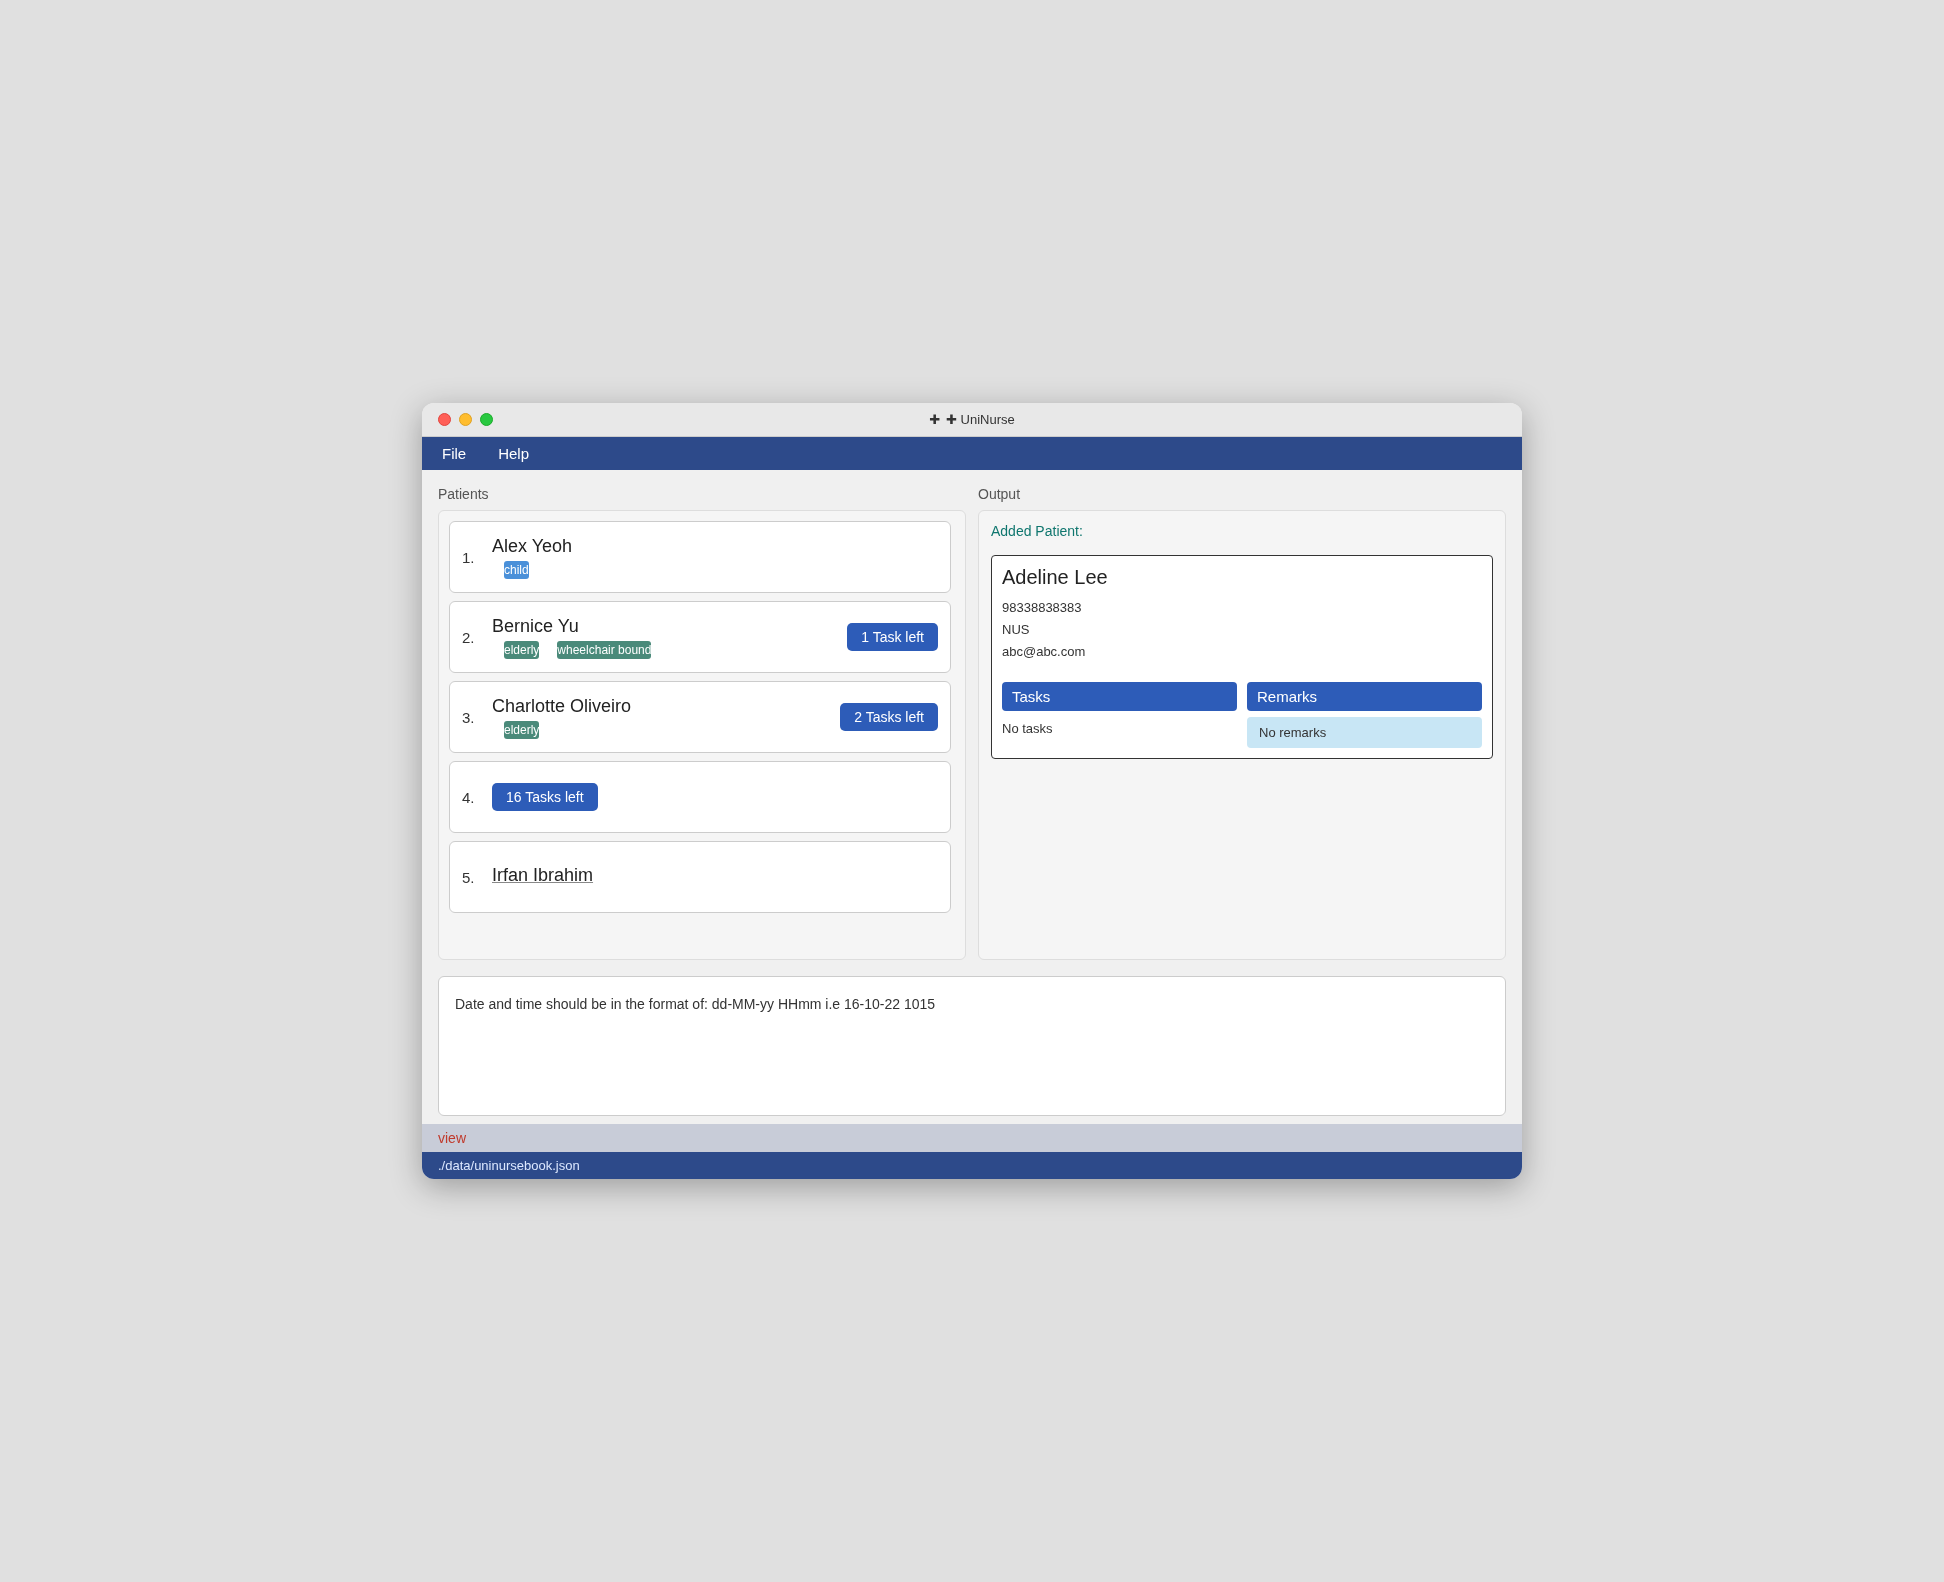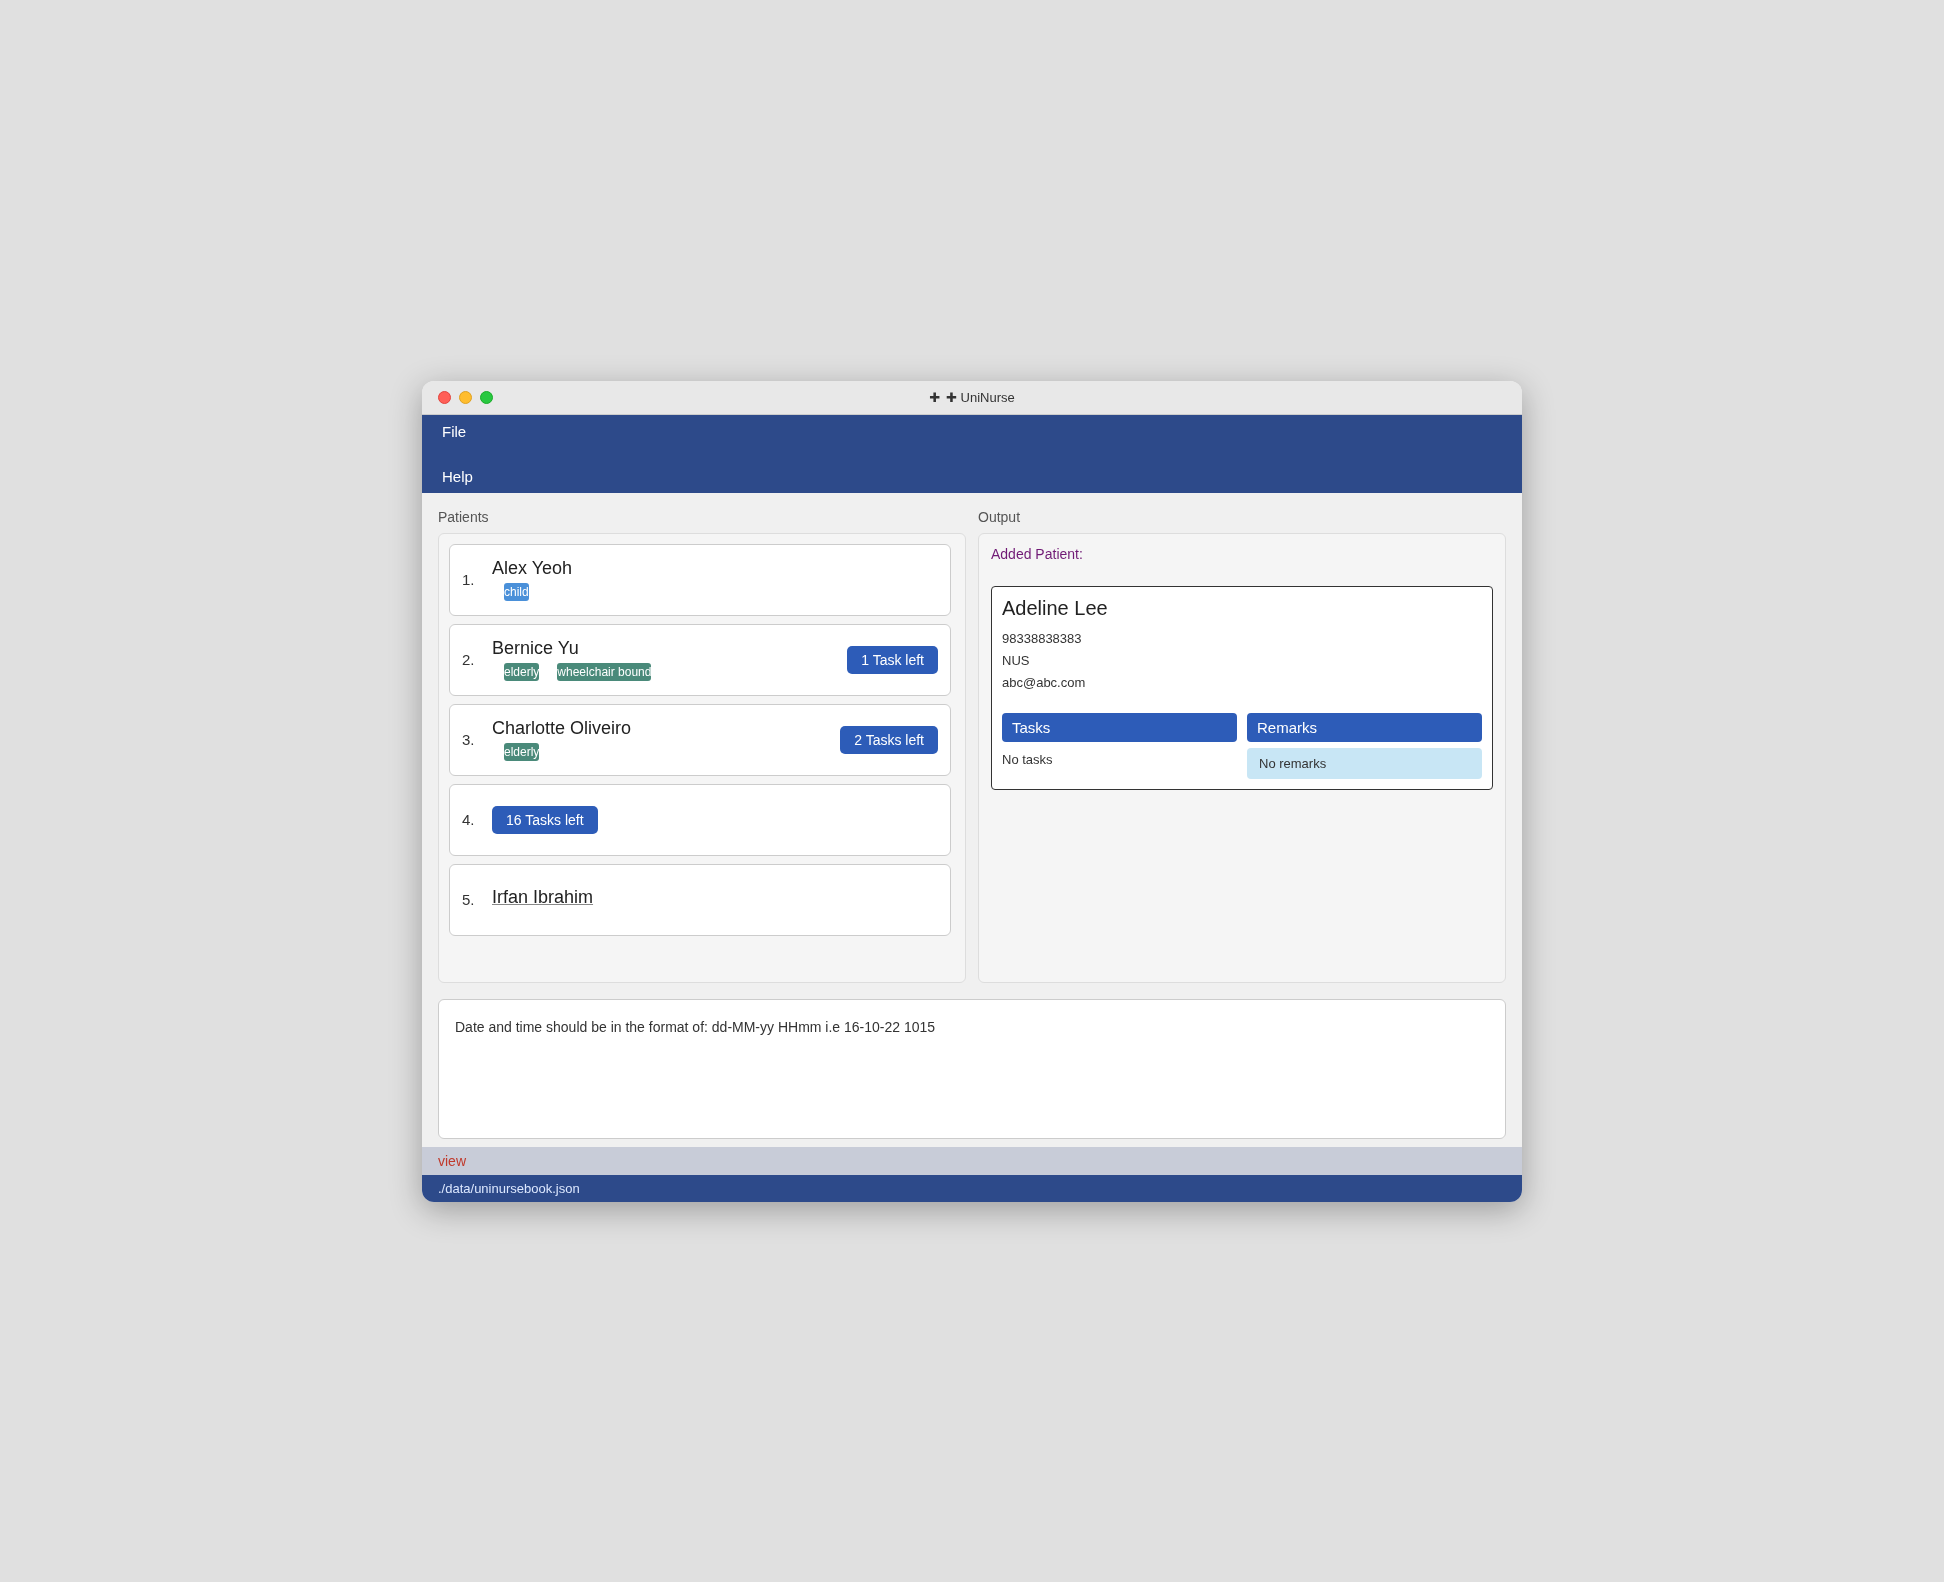--- a/index.html
+++ b/index.html
@@ -44,21 +44,20 @@
       cursor: pointer;
     }
     .tl-red { background: #ff5f57; border: 1px solid #e0443e; }
     .tl-yellow { background: #ffbd2e; border: 1px solid #dea123; }
     .tl-green { background: #28c840; border: 1px solid #1aab29; }
     .menubar {
       background: #2d4a8a;
       padding: 6px 16px;
       display: flex;
       gap: 24px;
-      flex-direction: column;
     }
     .menubar-item {
       color: white;
       font-size: 15px;
       font-weight: 500;
       cursor: pointer;
       padding: 2px 4px;
     }
     .main-content {
       display: flex;
@@ -159,22 +158,22 @@
     }
     .output-panel {
       background: #f5f5f5;
       border: 1px solid #ddd;
       border-radius: 6px;
       padding: 12px;
       height: 450px;
     }
     .added-patient-title {
       font-size: 14px;
-      color: #701a75;
-      margin-bottom: 24px;
+      color: #0f766e;
+      margin-bottom: 16px;
     }
     .patient-detail-box {
       border: 1.5px solid #333;
       border-radius: 4px;
       padding: 10px;
       background: white;
     }
     .patient-detail-top {
       display: flex;
       gap: 10px;

